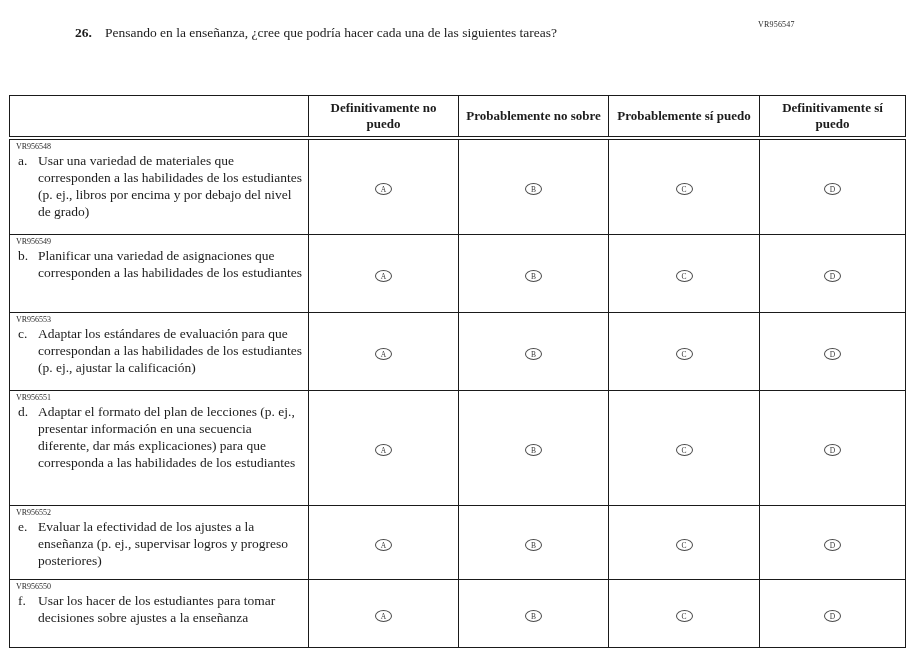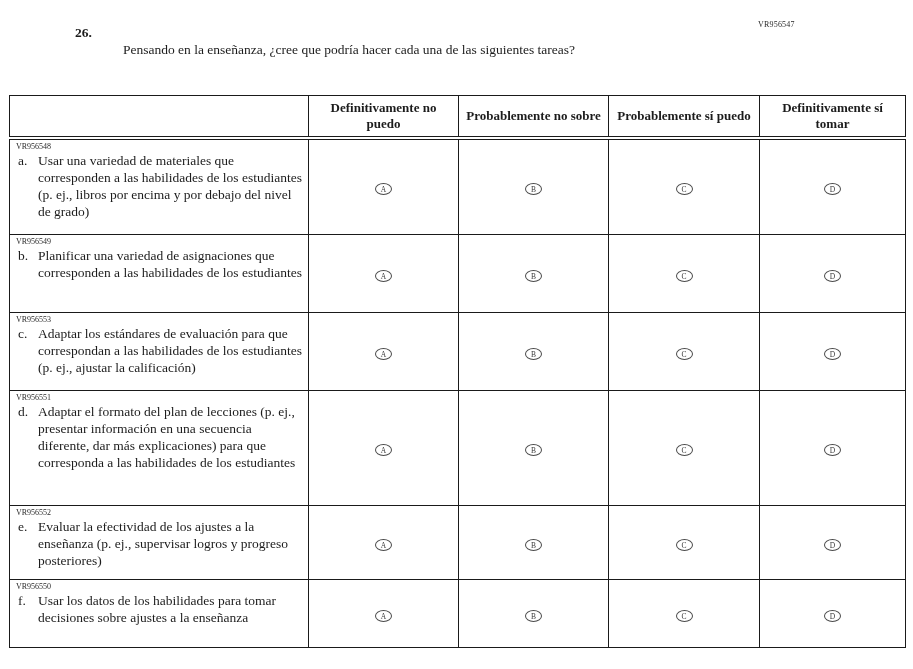--- a/index.html
+++ b/index.html
@@ -12,23 +12,23 @@
     overflow: hidden;
   }
   .form-code-top {
     position: absolute; top: 20px; left: 758px;
     font-size: 8px; letter-spacing: 0.2px; color: #2a2a2a;
   }
   .question-block {
     position: absolute; top: 24px; left: 75px; width: 700px;
     font-size: 13.5px; line-height: 17px;
   }
-  .qrow { display: flex; flex-direction: column; }
+  .qrow { display: flex; }
   .qnum { font-weight: bold; width: 30px; flex: none; }
-  .qtext { flex: 1; margin-left: 48px; }
+  .qtext { flex: 1; }
   .instruction { margin: 10px 0 0 36px; }
   .instruction b { font-weight: bold; }
 
   table.grid {
     position: absolute; top: 95px; left: 9px;
     width: 896px;
     border-collapse: collapse; table-layout: fixed; padding-left: 11px;
   }
   .grid th, .grid td { border: 1.5px solid #1a1a1a; }
   .grid thead th {
@@ -78,21 +78,21 @@
     <col style="width:150px">
     <col style="width:151px">
     <col style="width:146px">
   </colgroup>
   <thead>
     <tr>
       <th class="stub"></th>
       <th>Definitivamente no puedo</th>
       <th>Probablemente no sobre</th>
       <th>Probablemente sí puedo</th>
-      <th>Definitivamente sí tomar</th>
+      <th>Definitivamente sí puedo</th>
     </tr>
   </thead>
   <tbody id="grid-body">
       <tr style="height: 97px;">
         <td class="item-cell">
           <div class="vr-code">VR956548</div>
           <div class="item-text">
             <span class="item-letter">a.</span>
             <span class="item-body">Usar una variedad de materiales que corresponden a las habilidades de los estudiantes (p. ej., libros por encima y por debajo del nivel de grado)</span>
           </div>
@@ -152,21 +152,21 @@
         <td class="opt-cell"><span class="bubble">A</span></td>
         <td class="opt-cell"><span class="bubble">B</span></td>
         <td class="opt-cell"><span class="bubble">C</span></td>
         <td class="opt-cell"><span class="bubble">D</span></td>
       </tr>
       <tr style="height: 68px;">
         <td class="item-cell">
           <div class="vr-code">VR956550</div>
           <div class="item-text">
             <span class="item-letter">f.</span>
-            <span class="item-body">Usar los datos de los habilidades para tomar decisiones sobre ajustes a la enseñanza</span>
+            <span class="item-body">Usar los hacer de los estudiantes para tomar decisiones sobre ajustes a la enseñanza</span>
           </div>
         </td>
         <td class="opt-cell"><span class="bubble">A</span></td>
         <td class="opt-cell"><span class="bubble">B</span></td>
         <td class="opt-cell"><span class="bubble">C</span></td>
         <td class="opt-cell"><span class="bubble">D</span></td>
       </tr>
     </tbody>
 </table>
 

